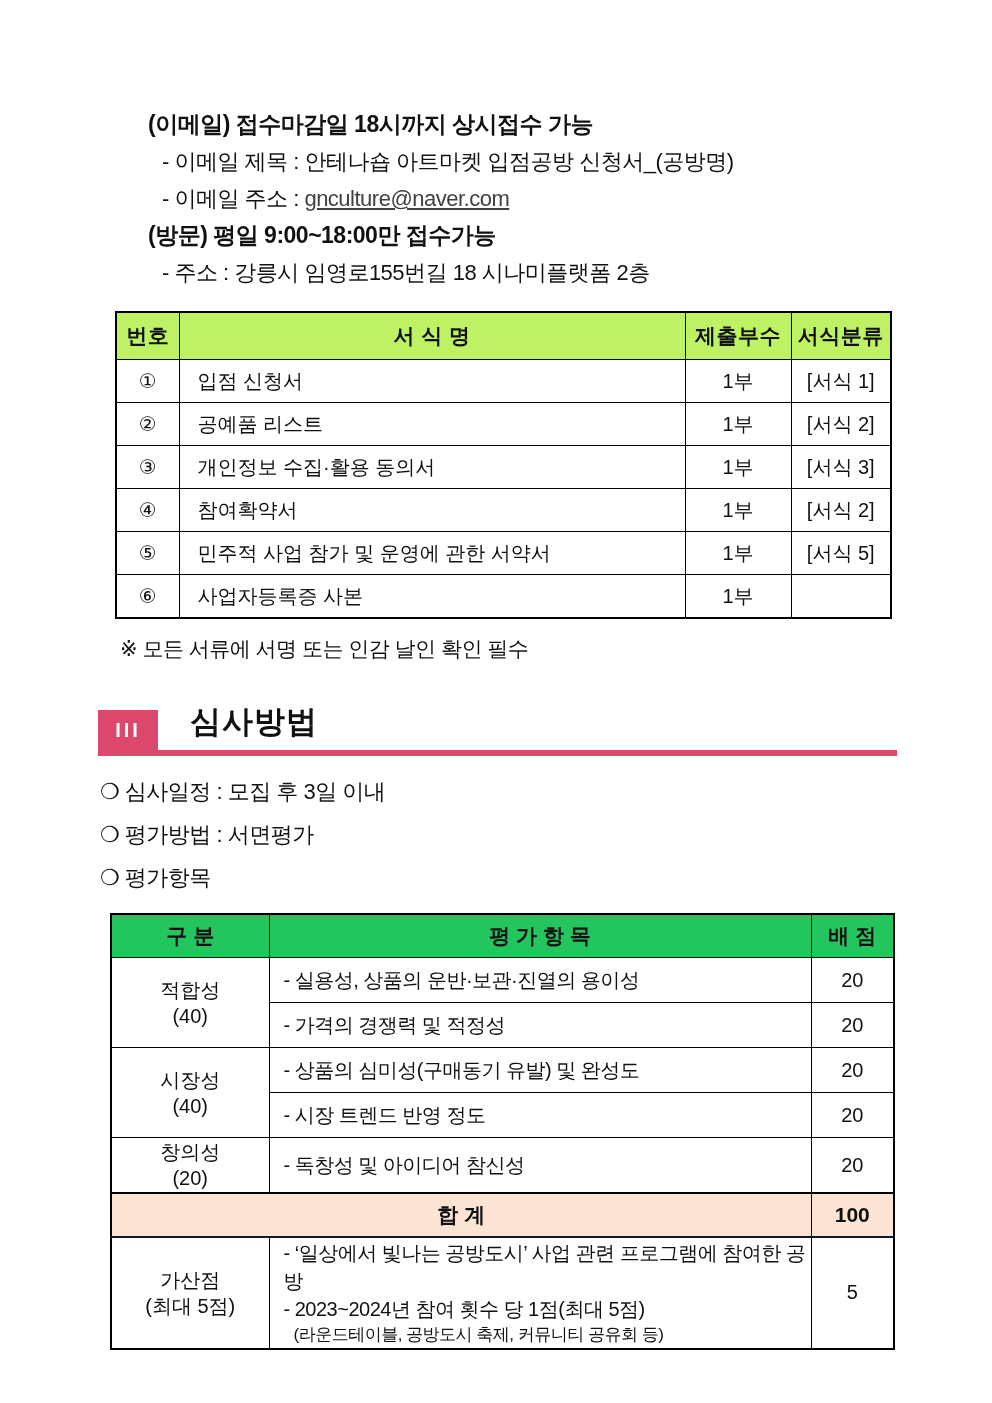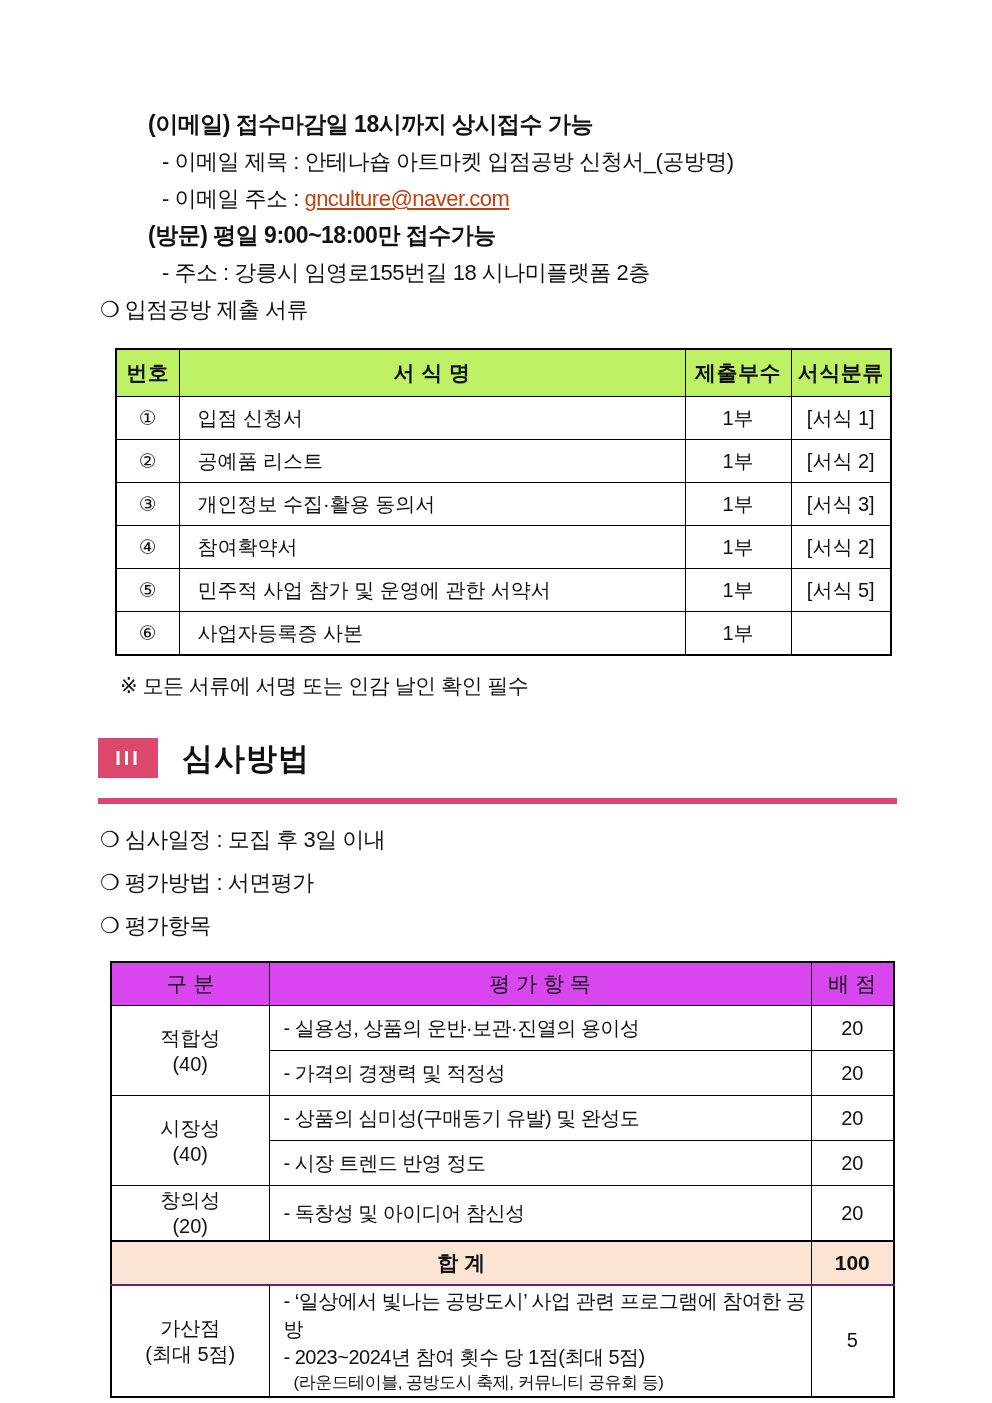--- a/index.html
+++ b/index.html
@@ -8,76 +8,75 @@
     font-family:"Liberation Sans","DejaVu Sans",sans-serif;
     color:#111;position:relative;overflow:hidden;
   }
   .content{box-sizing:border-box;width:992px;padding:106px 95px 0 98px;}
 
   
   .line{font-size:22px;line-height:37px;white-space:nowrap;letter-spacing:-0.5px;}
   .line.head{font-weight:700;font-size:23px;padding-left:50px;}
   .line.sub{padding-left:64px;}
   .line.bullet{font-size:22px;padding-left:2px;}
-  a.email{color:#c2410c;text-decoration:underline;cursor:pointer;}
+  a.email{color:#404040;text-decoration:underline;cursor:pointer;}
 
   
   table{border-collapse:collapse;table-layout:fixed;}
   th,td{border:1px solid #000;overflow:hidden;}
 
   
   .t1{margin:20px 0 0 17px;width:775px;border:2px solid #000;}
   .t1 th{background:#bef264;font-weight:700;font-size:21px;height:44px;letter-spacing:0.5px;}
   .t1 td{font-size:20px;height:40px;}
   .t1 .c-num,.t1 .c-copies,.t1 .c-form{text-align:center;}
   .t1 .c-name{padding-left:18px;}
 
   .note{font-size:21px;margin:16px 0 0 22px;letter-spacing:-0.5px;}
 
   
-  .sec{margin-top:38px;border-bottom:6px solid #DB486C;display:flex;width:799px;}
+  .sec{margin-top:38px;border-bottom:6px solid #DB486C;display:flex;align-items:flex-end;width:799px;gap:8px;}
   .sec .numbox{
     width:60px;height:40px;background:#DB486C;color:#fff;
     display:flex;align-items:center;justify-content:center;
     font-size:20px;font-weight:700;letter-spacing:3px;flex:0 0 auto;
   }
-  .sec .sec-title{font-size:31px;font-weight:700;margin-left:24px;padding-bottom:18px;letter-spacing:1px;}
+  .sec .sec-title{font-size:31px;font-weight:700;margin-left:24px;padding-bottom:7px;letter-spacing:1px;}
 
   .bullets{margin-top:14px;}
   .bullets .line{line-height:43px;}
 
   
   .t2{margin:14px 0 0 12px;width:783px;border:2px solid #000;}
-  .t2 th{background:#d946ef;font-weight:400;font-size:21px;height:40px;margin-top:17px;}
+  .t2 th{background:#22c55e;font-weight:700;font-size:21px;height:40px;margin-top:17px;}
   .t2 td{font-size:20px;}
   .t2 .c-cat{text-align:center;line-height:1.3;}
   .t2 .c-item{padding-left:14px;height:42px;letter-spacing:-0.5px;}
   .t2 .c-score{text-align:center;}
   .t2 tr.total td{
     background:#FBE4D3;font-weight:700;height:40px;text-align:center;
-    border-top:2px solid #000;border-bottom:2px solid #701a75;font-size:21px;
+    border-top:2px solid #000;border-bottom:2px solid #0f172a;font-size:21px;
   }
   .t2 tr.bonus td{height:92px;}
   .t2 tr.bonus .c-item{line-height:1.4;}
   .t2 tr.bonus .bonus-line3{font-size:17px;padding-left:10px;}
 </style>
 </head>
 <body>
 
 <div class="content">
 
   <div>
     <div class="line head">(이메일) 접수마감일 18시까지 상시접수 가능</div>
     <div class="line sub">- 이메일 제목 : 안테나숍 아트마켓 입점공방 신청서_(공방명)</div>
     <div class="line sub">
       <span>- 이메일 주소 : </span><a class="email">gnculture@naver.com</a>
     </div>
     <div class="line head">(방문) 평일 9:00~18:00만 접수가능</div>
     <div class="line sub">- 주소 : 강릉시 임영로155번길 18 시나미플랫폼 2층</div>
-    <div class="line bullet">❍ 입점공방 제출 서류</div>
   </div>
 
   <table class="t1">
     <colgroup>
         <col style="width:63px">
         <col style="width:506px">
         <col style="width:106px">
         <col style="width:100px">
       </colgroup>
     <tbody>

